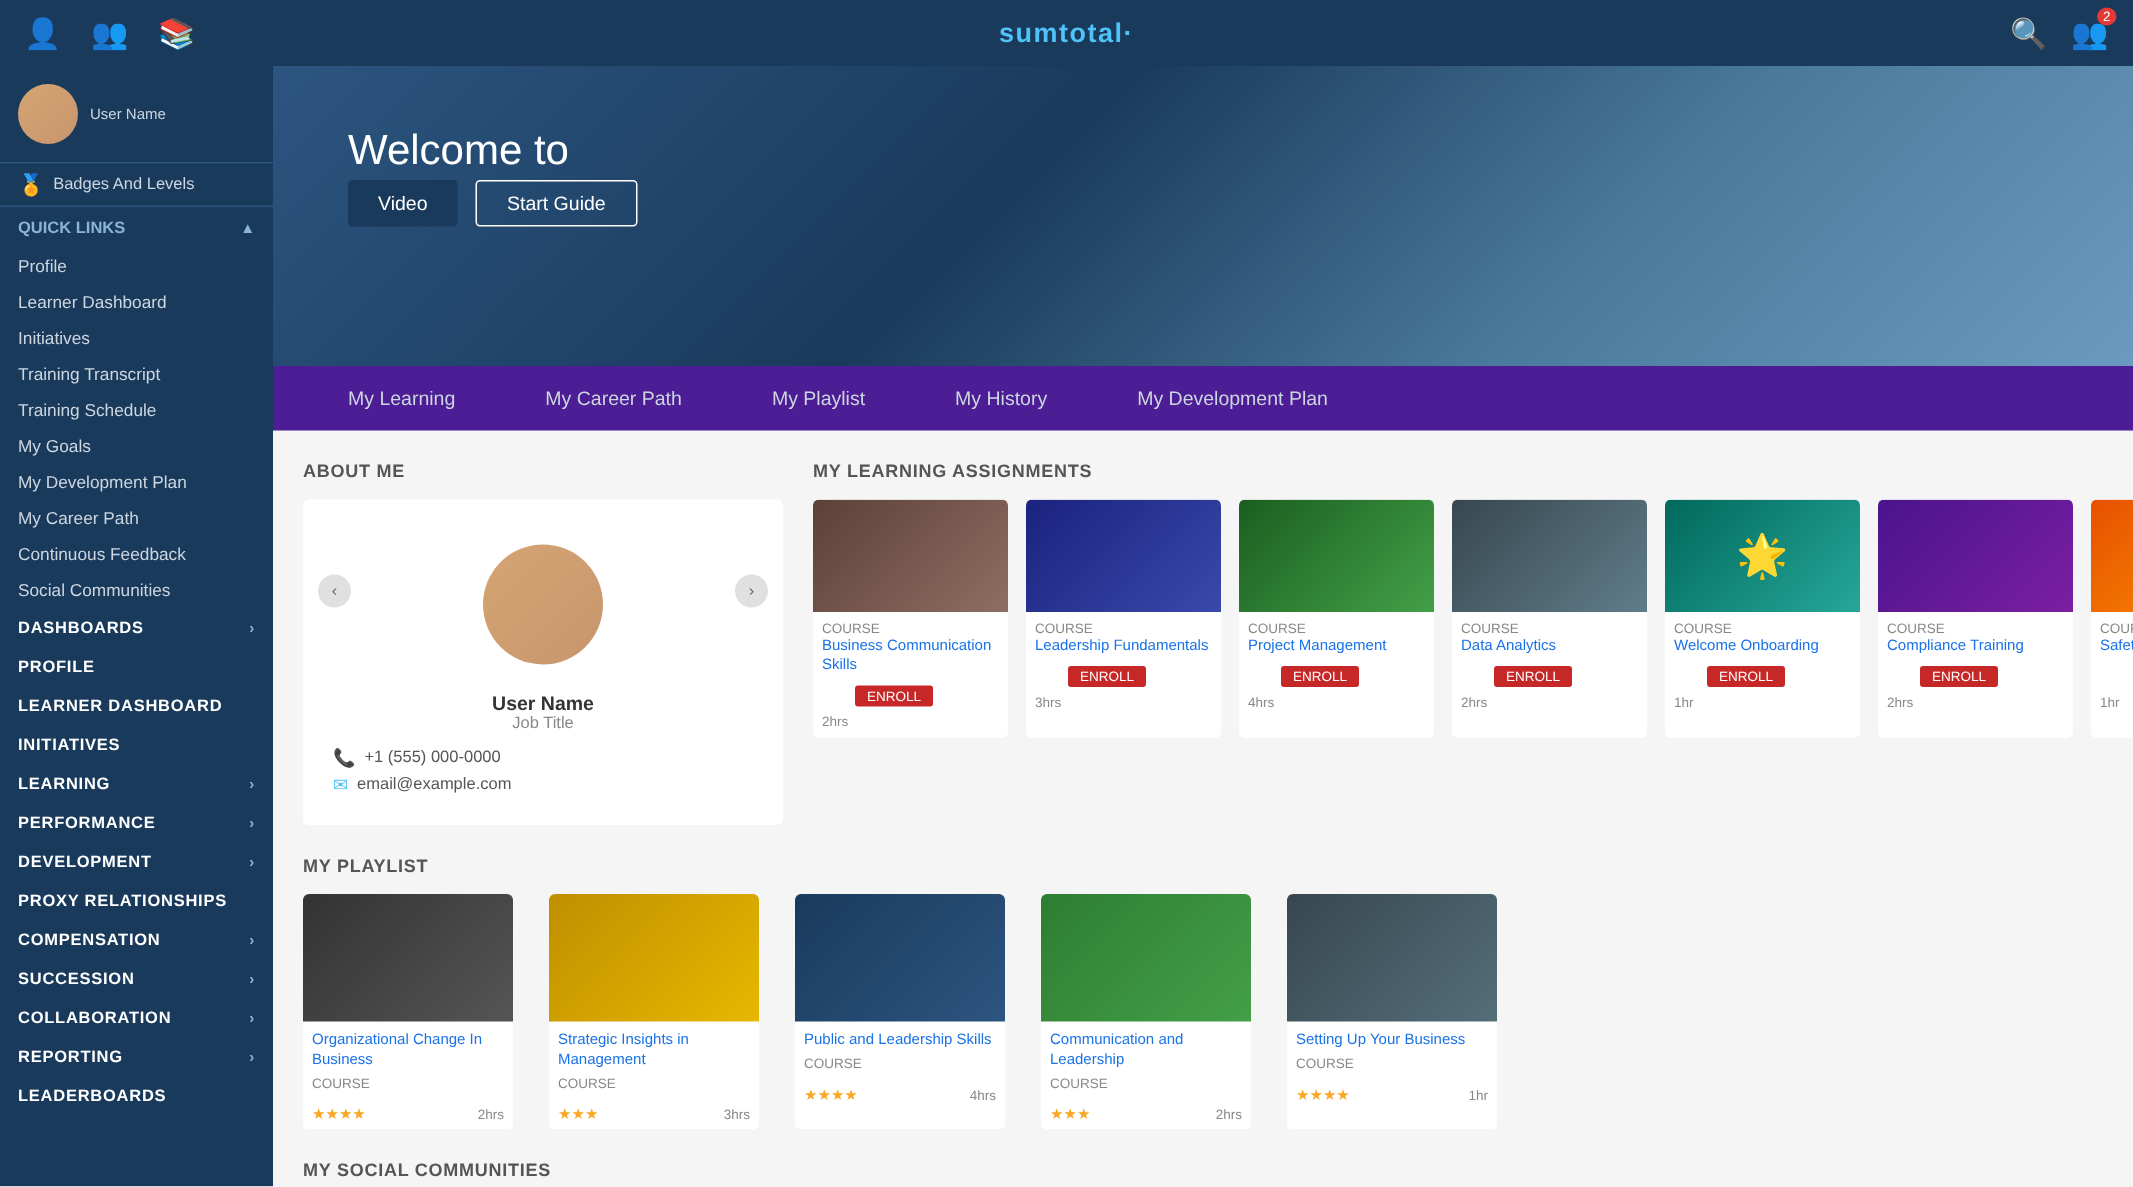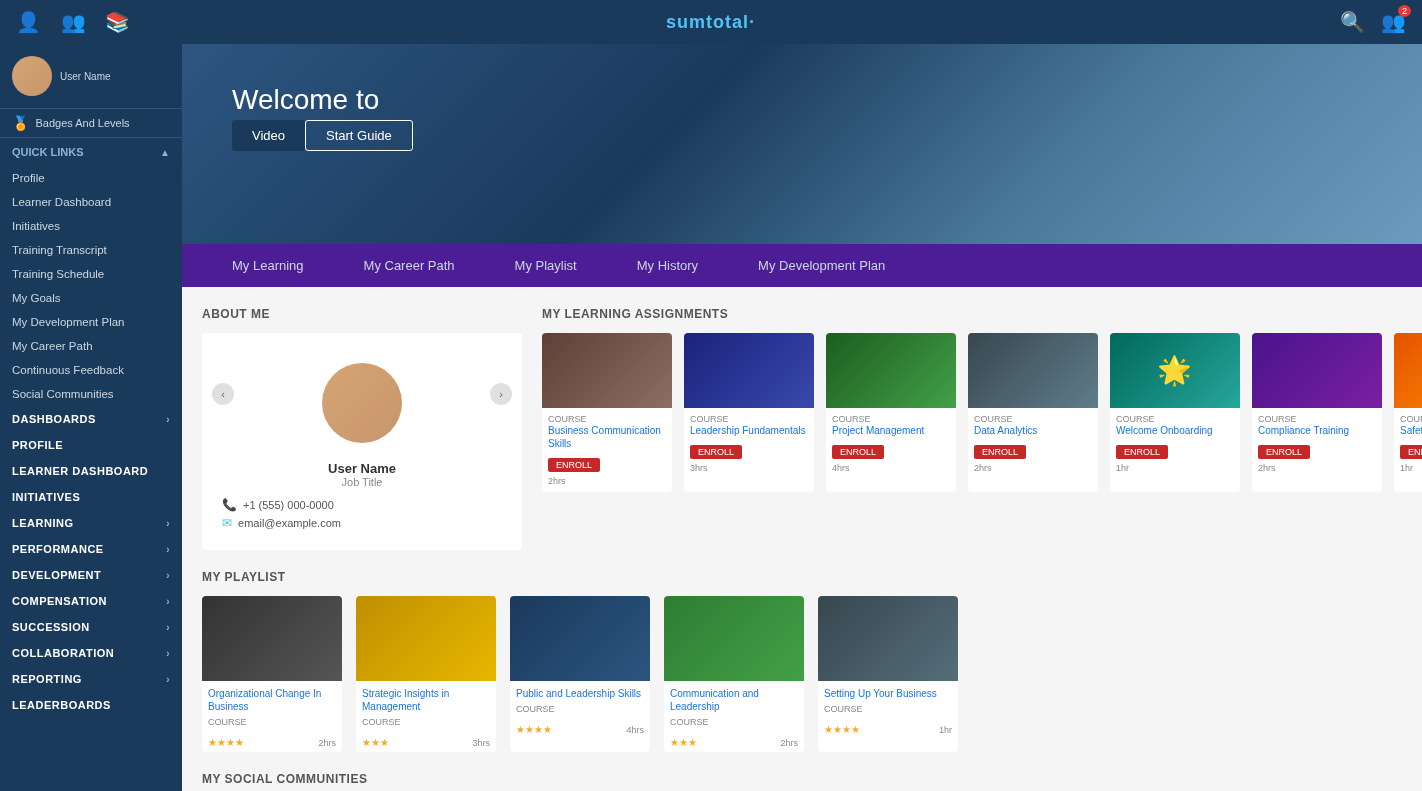--- a/index.html
+++ b/index.html
@@ -90,21 +90,21 @@
 
     
     .hero {
       background: linear-gradient(135deg, #2c5580 0%, #1a3a5c 40%, #4a7a9b 70%, #6a9abf 100%);
       padding: 40px 50px;
       min-height: 200px;
       position: relative;
     }
     .hero-title { color: white; font-size: 28px; font-weight: normal; margin-bottom: 4px; }
     .hero-subtitle { color: white; font-size: 28px; font-weight: bold; margin-bottom: 20px; }
-    .hero-buttons { display: flex; gap: 0; }
+    .hero-buttons { display: flex; gap: 12px; }
     .btn-video {
       background: #1a3a5c;
       color: white;
       border: none;
       padding: 8px 20px;
       border-radius: 3px;
       font-size: 13px;
       cursor: pointer;
     }
     .btn-guide {
@@ -180,26 +180,26 @@
     .card-thumb-1 { background: linear-gradient(135deg, #5d4037, #8d6e63); }
     .card-thumb-2 { background: linear-gradient(135deg, #1a237e, #3949ab); }
     .card-thumb-3 { background: linear-gradient(135deg, #1b5e20, #43a047); }
     .card-thumb-4 { background: linear-gradient(135deg, #37474f, #607d8b); }
     .card-thumb-5 { background: linear-gradient(135deg, #00695c, #26a69a); display: flex; align-items: center; justify-content: center; }
     .card-thumb-6 { background: linear-gradient(135deg, #4a148c, #7b1fa2); }
     .card-thumb-7 { background: linear-gradient(135deg, #e65100, #ff9800); }
     .card-info { padding: 6px; }
     .card-category { font-size: 9px; color: #888; text-transform: uppercase; }
     .card-name { font-size: 10px; color: #1a73e8; line-height: 1.3; margin-bottom: 4px; }
-    .card-btn { background: #c62828; color: white; border: none; padding: 2px 8px; border-radius: 2px; font-size: 9px; cursor: pointer; }
+    .card-btn { background: #c62828; color: white; border: none; padding: 2px 8px; border-radius: 2px; font-size: 9px; cursor: pointer; margin-left: 22px; }
     .card-meta { font-size: 9px; color: #888; margin-top: 4px; }
 
     
     .playlist-section { padding: 0 20px 20px; }
-    .playlist-cards { display: flex; gap: 14px; overflow-x: hidden; }
+    .playlist-cards { display: flex; gap: 24px; overflow-x: hidden; }
     .playlist-card { width: 140px; flex-shrink: 0; background: white; border-radius: 4px; overflow: hidden; }
     .playlist-thumb { width: 100%; height: 85px; position: relative; }
     .pt-1 { background: linear-gradient(135deg, #333, #555); display: flex; align-items: center; justify-content: center; }
     .pt-2 { background: linear-gradient(135deg, #bf8f00, #e6b800); }
     .pt-3 { background: linear-gradient(135deg, #1a3a5c, #2c5580); }
     .pt-4 { background: linear-gradient(135deg, #2e7d32, #43a047); }
     .pt-5 { background: linear-gradient(135deg, #37474f, #546e7a); }
     .playlist-info { padding: 6px; }
     .playlist-title { font-size: 10px; color: #1a73e8; line-height: 1.3; }
     .playlist-meta { font-size: 9px; color: #888; margin-top: 4px; }
@@ -306,20 +306,23 @@
       </div>
     <div class="sidebar-category">
         <span>PERFORMANCE</span>
         <span class="chevron">›</span>
       </div>
     <div class="sidebar-category">
         <span>DEVELOPMENT</span>
         <span class="chevron">›</span>
       </div>
     <div class="sidebar-category">
+        <span>PROXY RELATIONSHIPS</span>
+      </div>
+    <div class="sidebar-category">
         <span>COMPENSATION</span>
         <span class="chevron">›</span>
       </div>
     <div class="sidebar-category">
         <span>SUCCESSION</span>
         <span class="chevron">›</span>
       </div>
     <div class="sidebar-category">
         <span>COLLABORATION</span>
         <span class="chevron">›</span>

